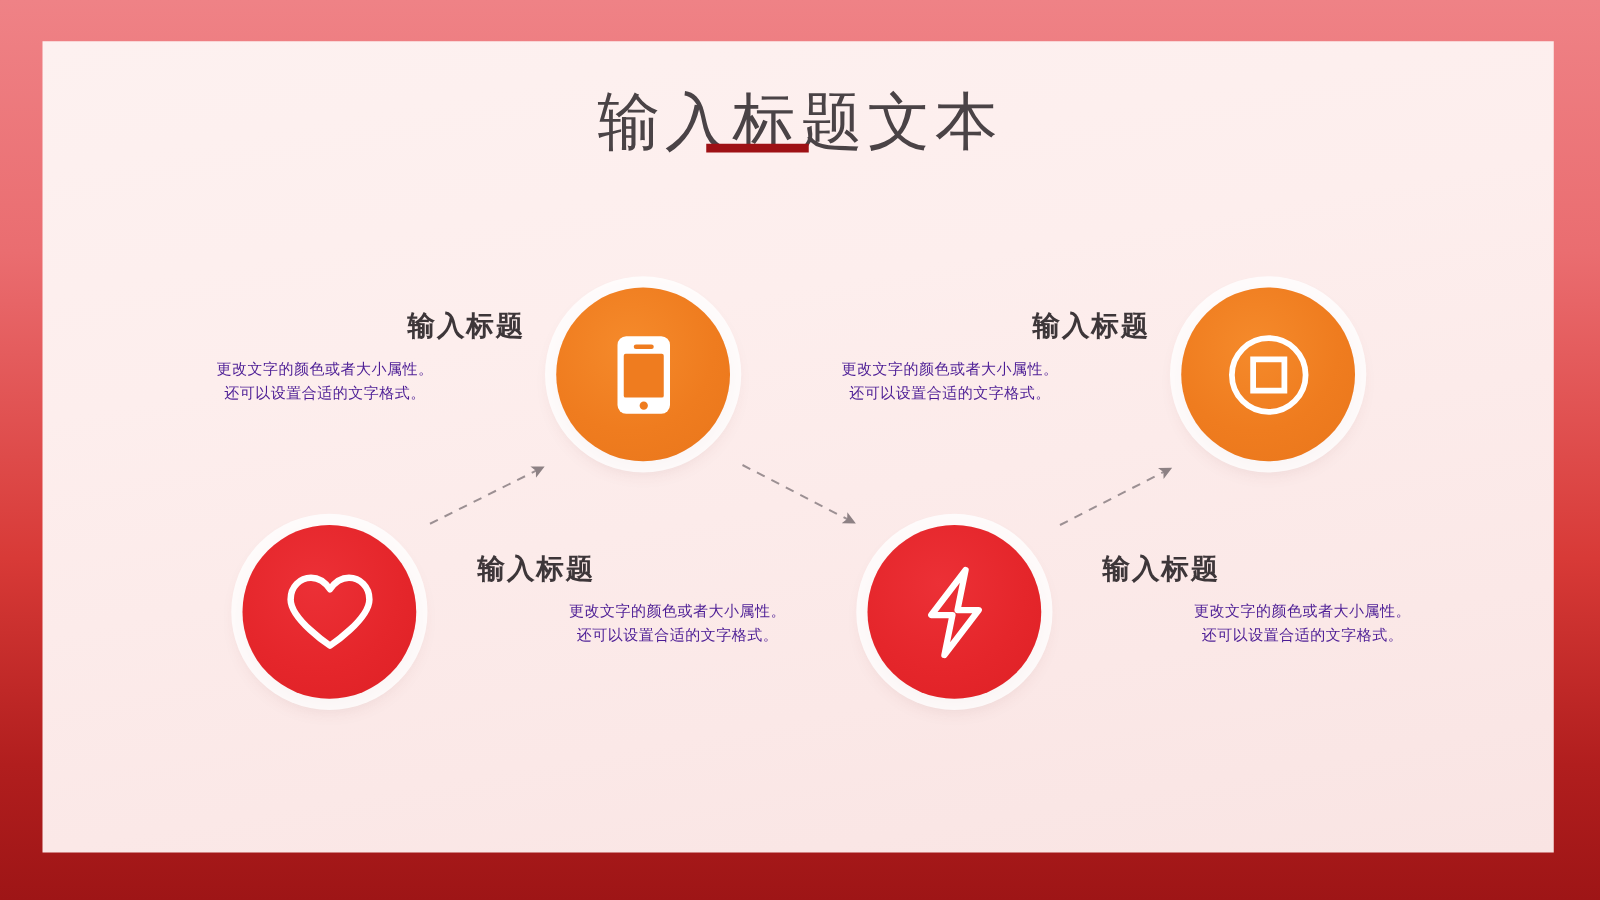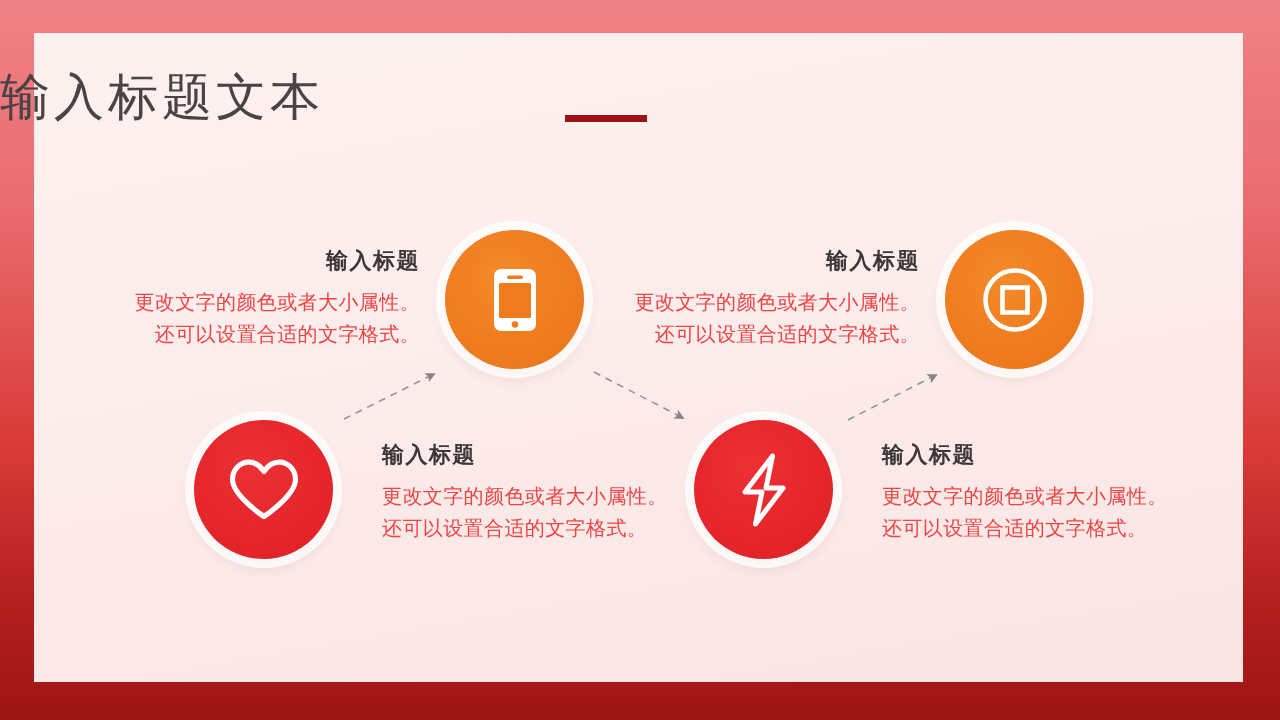--- a/index.html
+++ b/index.html
@@ -11,21 +11,21 @@
   }
   #slide { position:absolute; inset:0; }
 
   .panel {
     position:absolute;
     left:34px; top:33px; width:1209px; height:649px;
     background: linear-gradient(170deg, #fdf1f0 0%, #fdeeed 35%, #fbe8e7 75%, #f9e4e3 100%);
   }
 
   
-  .title-wrap { position:absolute; left:0; top:72px; width:100%; }
+  .title-wrap { position:absolute; left:0; top:72px; width:100%; text-align:center; }
   .title {
     font-family:"Liberation Serif", serif;
     font-size:50px; line-height:1.0;
     color:#4a4346; letter-spacing:4px;
     font-weight:400;
   }
   .title-bar {
     position:absolute; left:565px; top:115px;
     width:82px; height:7px; background:#9e1115;
   }
@@ -50,22 +50,23 @@
 
   
   .tblock { position:absolute; }
   .tblock .head {
     font-family:"Liberation Serif", serif;
     font-weight:700; font-size:22px; color:#3d3639;
     letter-spacing:1.5px; margin-bottom:10px;
   }
   .tblock .body {
     font-family:"Liberation Serif", serif;
-    font-size:20px; line-height:1.62; color:#ef4444;
+    font-size:12px; line-height:1.62; color:#4c1d95;
     letter-spacing:0.4px;
+    text-align:center;
   }
   .t-tl { right:860px; top:246px; text-align:right; width:320px; }
   .t-tr { right:360px; top:246px; text-align:right; width:320px; }
   .t-bl { left:382px; top:440px; text-align:left; width:320px; }
   .t-br { left:882px; top:440px; text-align:left; width:320px; }
 
   
   .arrows { position:absolute; inset:0; pointer-events:none; }
 </style>
 </head>

